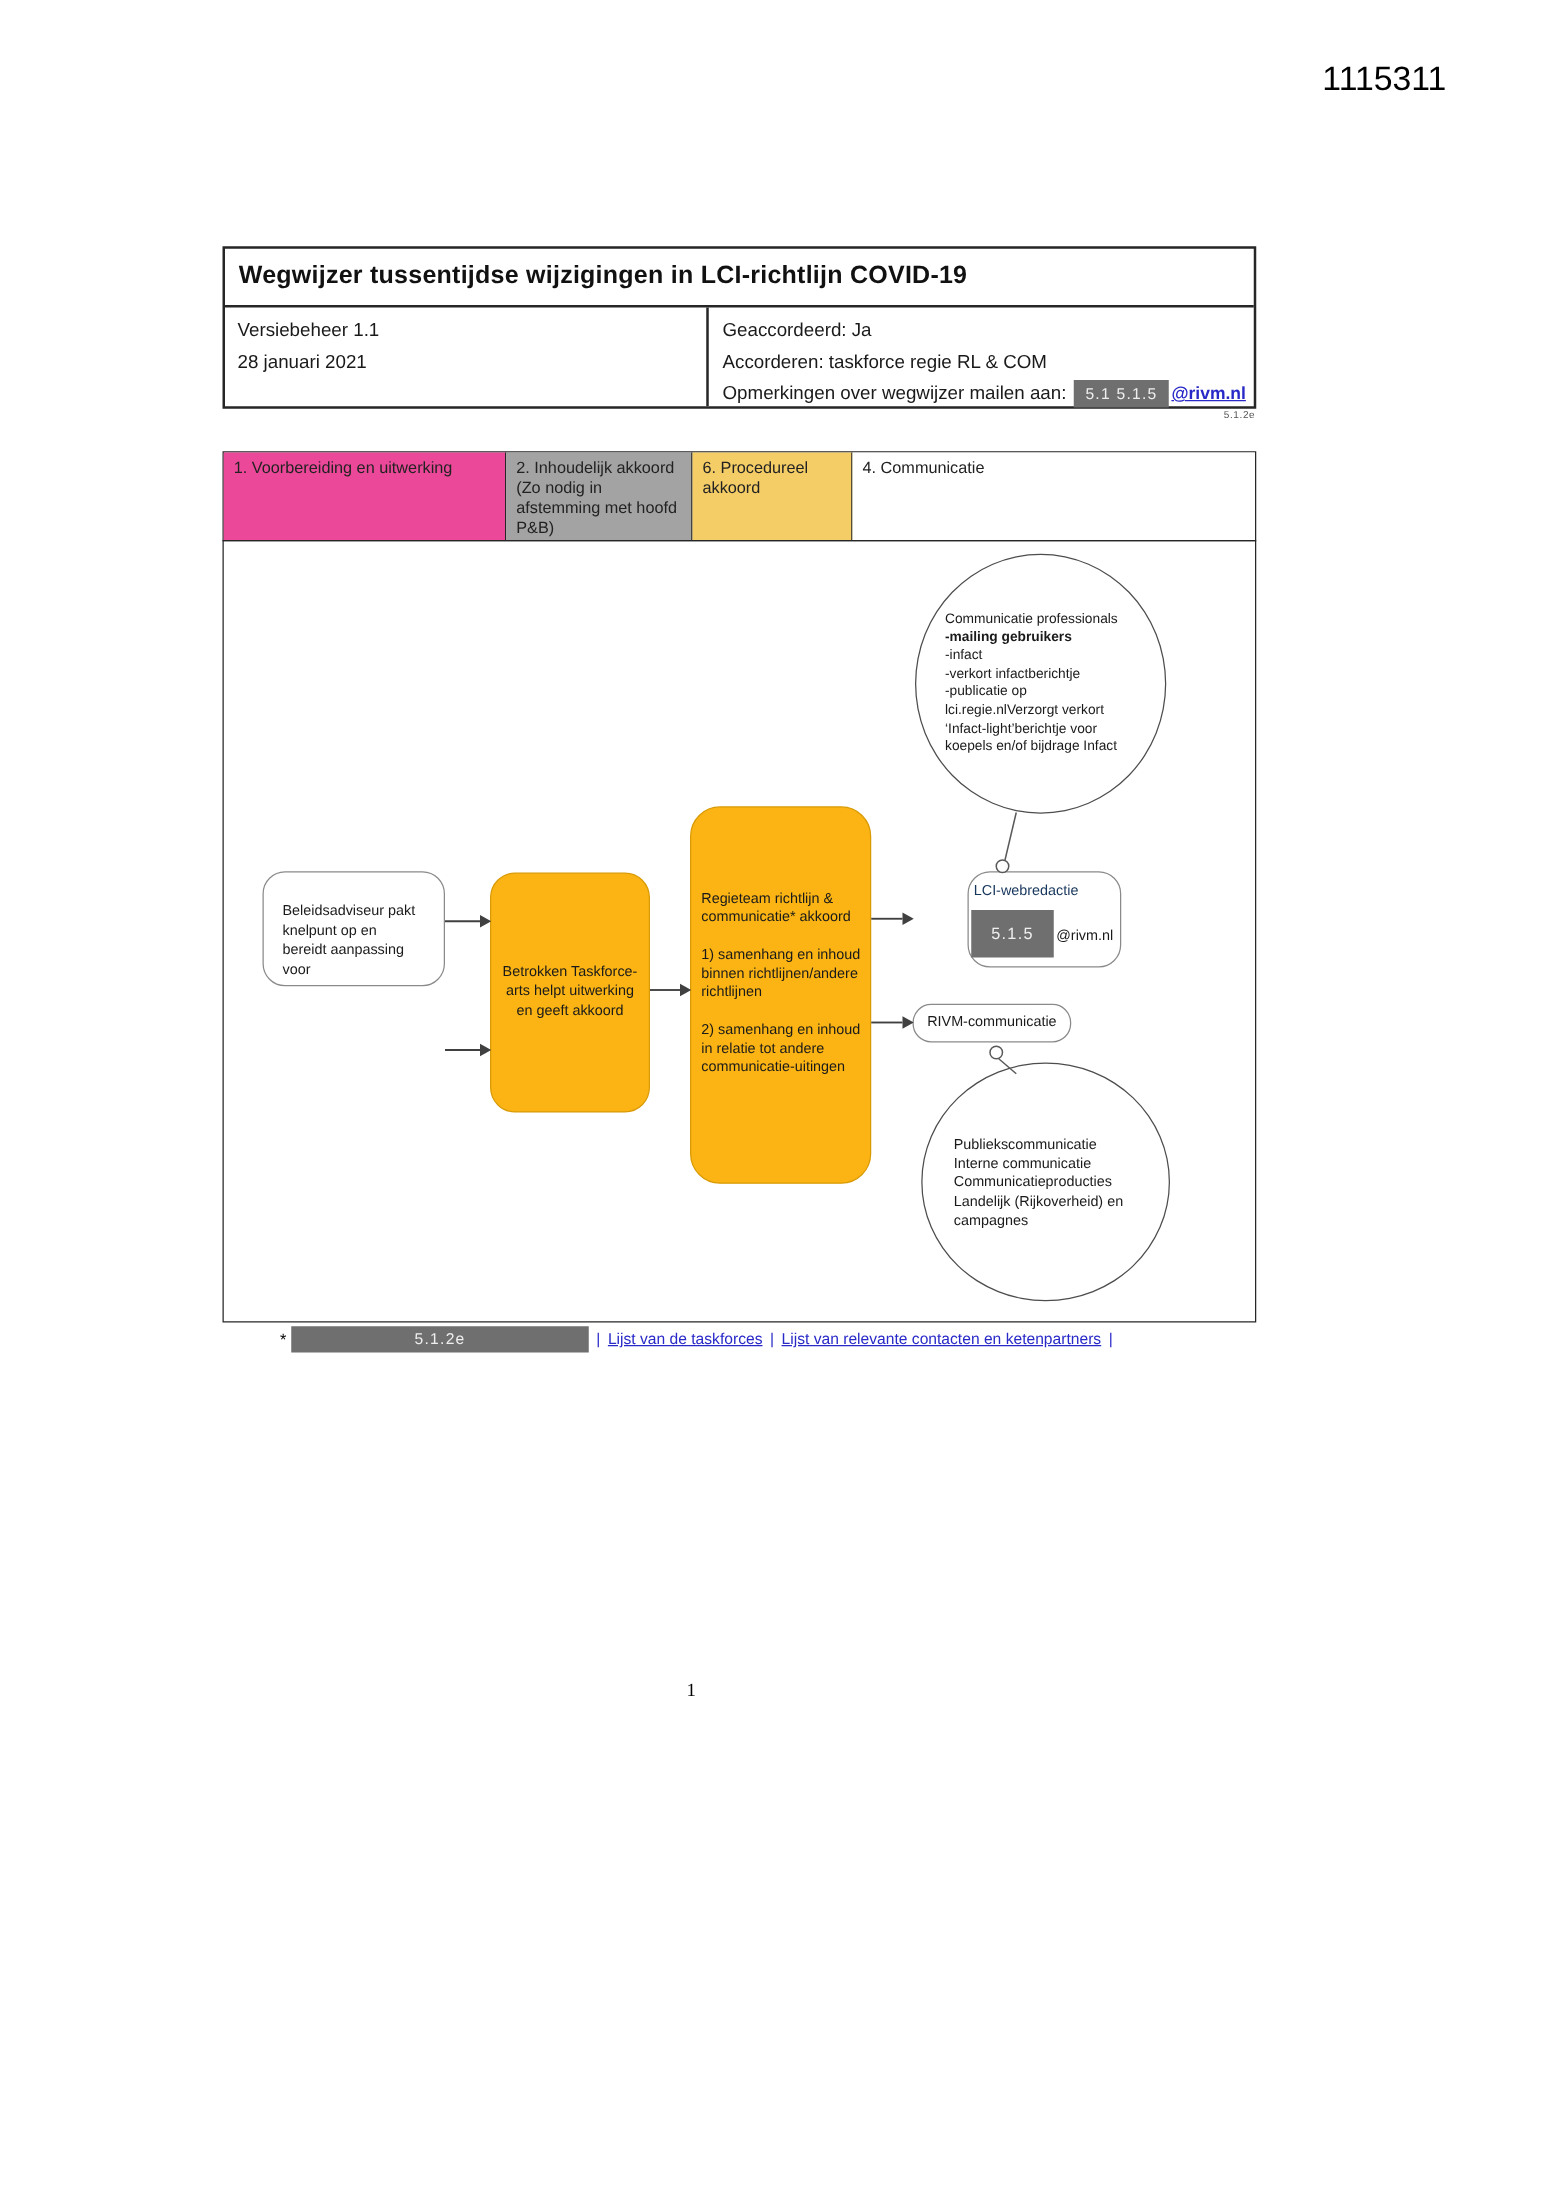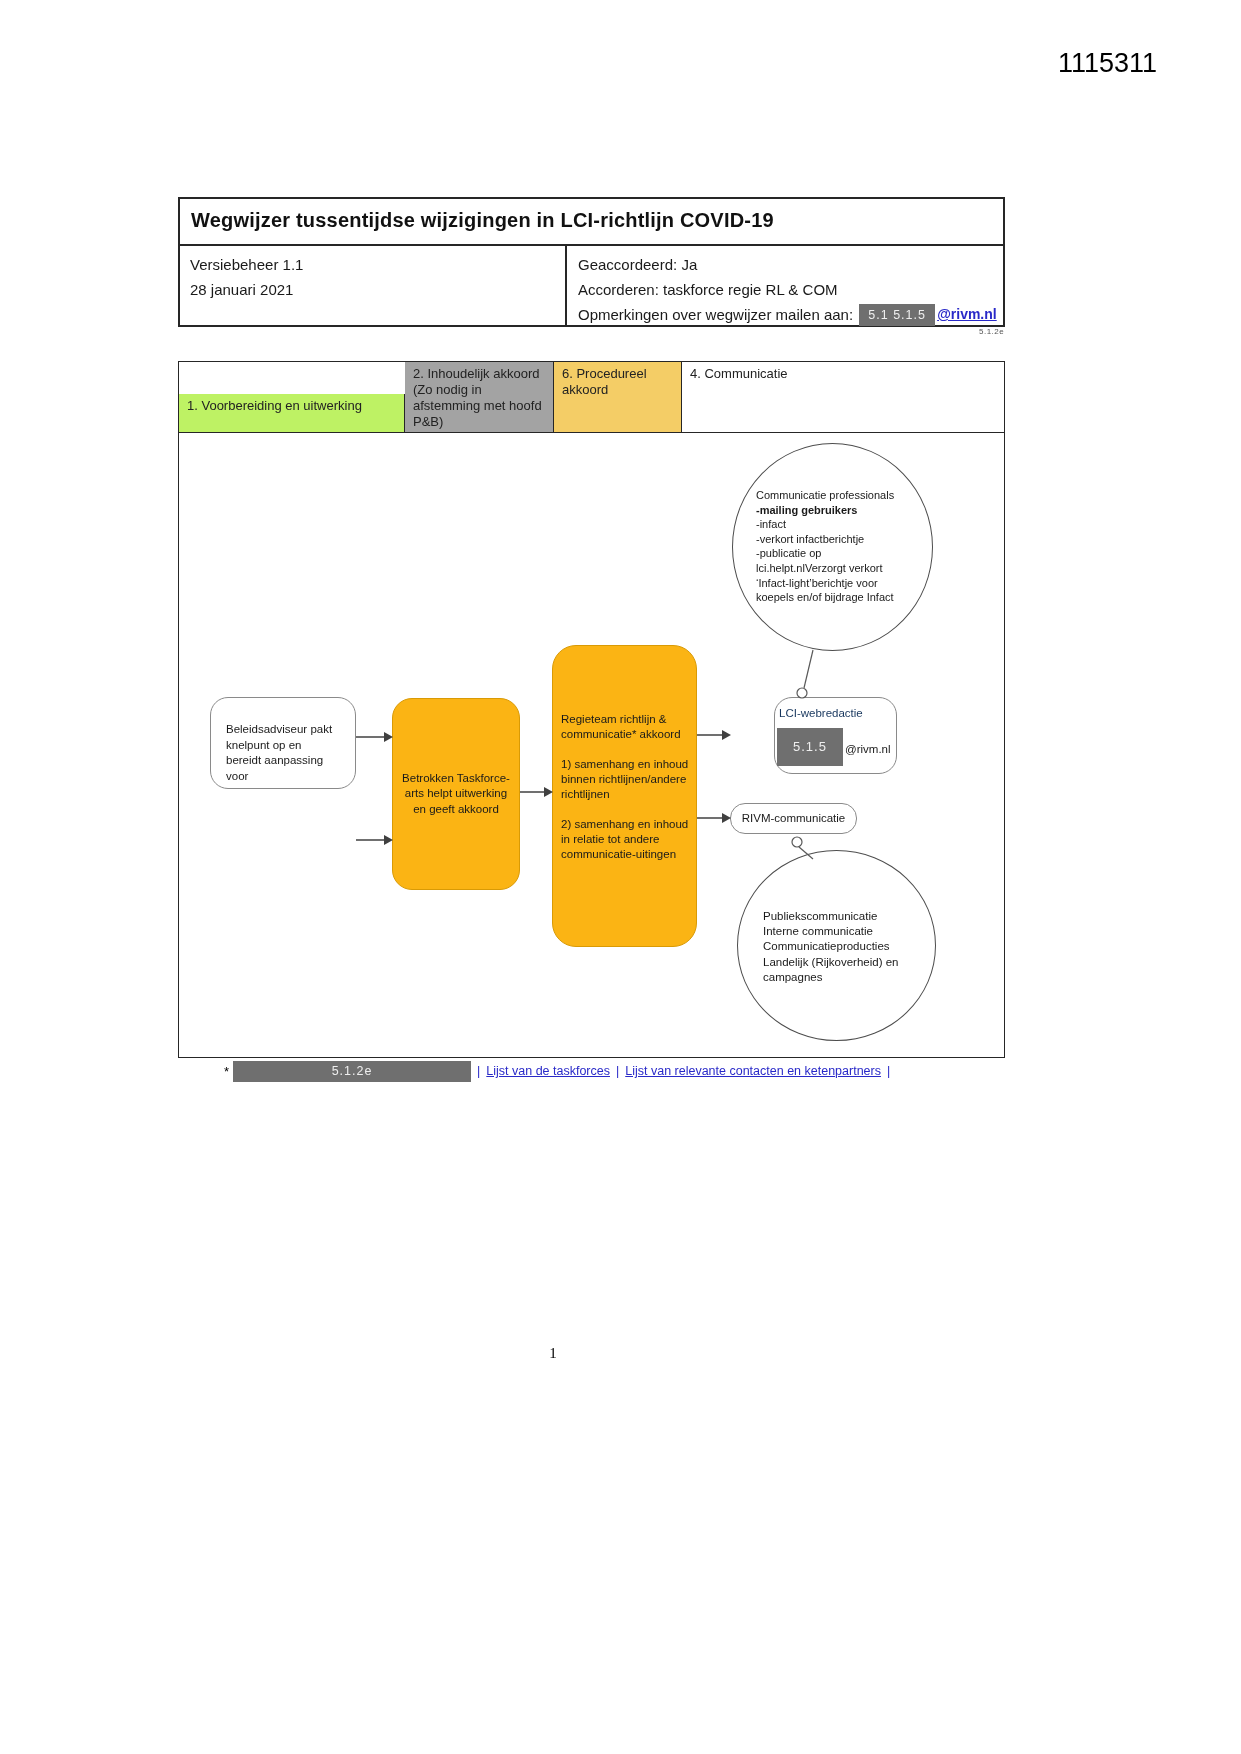--- a/index.html
+++ b/index.html
@@ -82,21 +82,21 @@
       <div class="remarks-line">
         <span>Opmerkingen over wegwijzer mailen aan:</span>
         <span class="redact redact-header">5.1 5.1.5</span>
         <a href="#" class="doclink email-link">@rivm.nl</a>
       </div>
       <span class="redact-sub" style="left:412px;top:73px;">5.1.2e</span>
     </div>
   </div>
 
   <div class="abs col-table">
-    <div class="col-cell c0 preline" style="background: #bef264; margin-top: 32px;">1. Voorbereiding en uitwerking</div>
+    <div class="col-cell c0 preline" style="background: #ec4899;">1. Voorbereiding en uitwerking</div>
     <div class="col-cell c1 preline" style="background: #a3a3a3;">2. Inhoudelijk akkoord
 (Zo nodig in
 afstemming met hoofd
 P&amp;B)</div>
     <div class="col-cell c2 preline" style="background: rgb(244, 205, 102);">6. Procedureel
 akkoord</div>
     <div class="col-cell c3 preline" style="background: rgb(255, 255, 255);">4. Communicatie</div>
   </div>
 
   <div class="abs flow-box"></div>
@@ -130,21 +130,21 @@
   <div class="abs node rounded-white node-rivm">
     <span>RIVM-communicatie</span>
   </div>
 
   <div class="abs node ellipse node-commprof">
     <div>Communicatie professionals</div>
     <div class="bold-line">-mailing gebruikers</div>
     <div class="preline">-infact
 -verkort infactberichtje
 -publicatie op
-lci.helpt.nlVerzorgt verkort
+lci.regie.nlVerzorgt verkort
 ‘Infact-light’berichtje voor
 koepels en/of bijdrage Infact</div>
   </div>
 
   <div class="abs node ellipse node-publieks preline">Publiekscommunicatie
 Interne communicatie
 Communicatieproducties
 Landelijk (Rijkoverheid) en
 campagnes</div>
 

